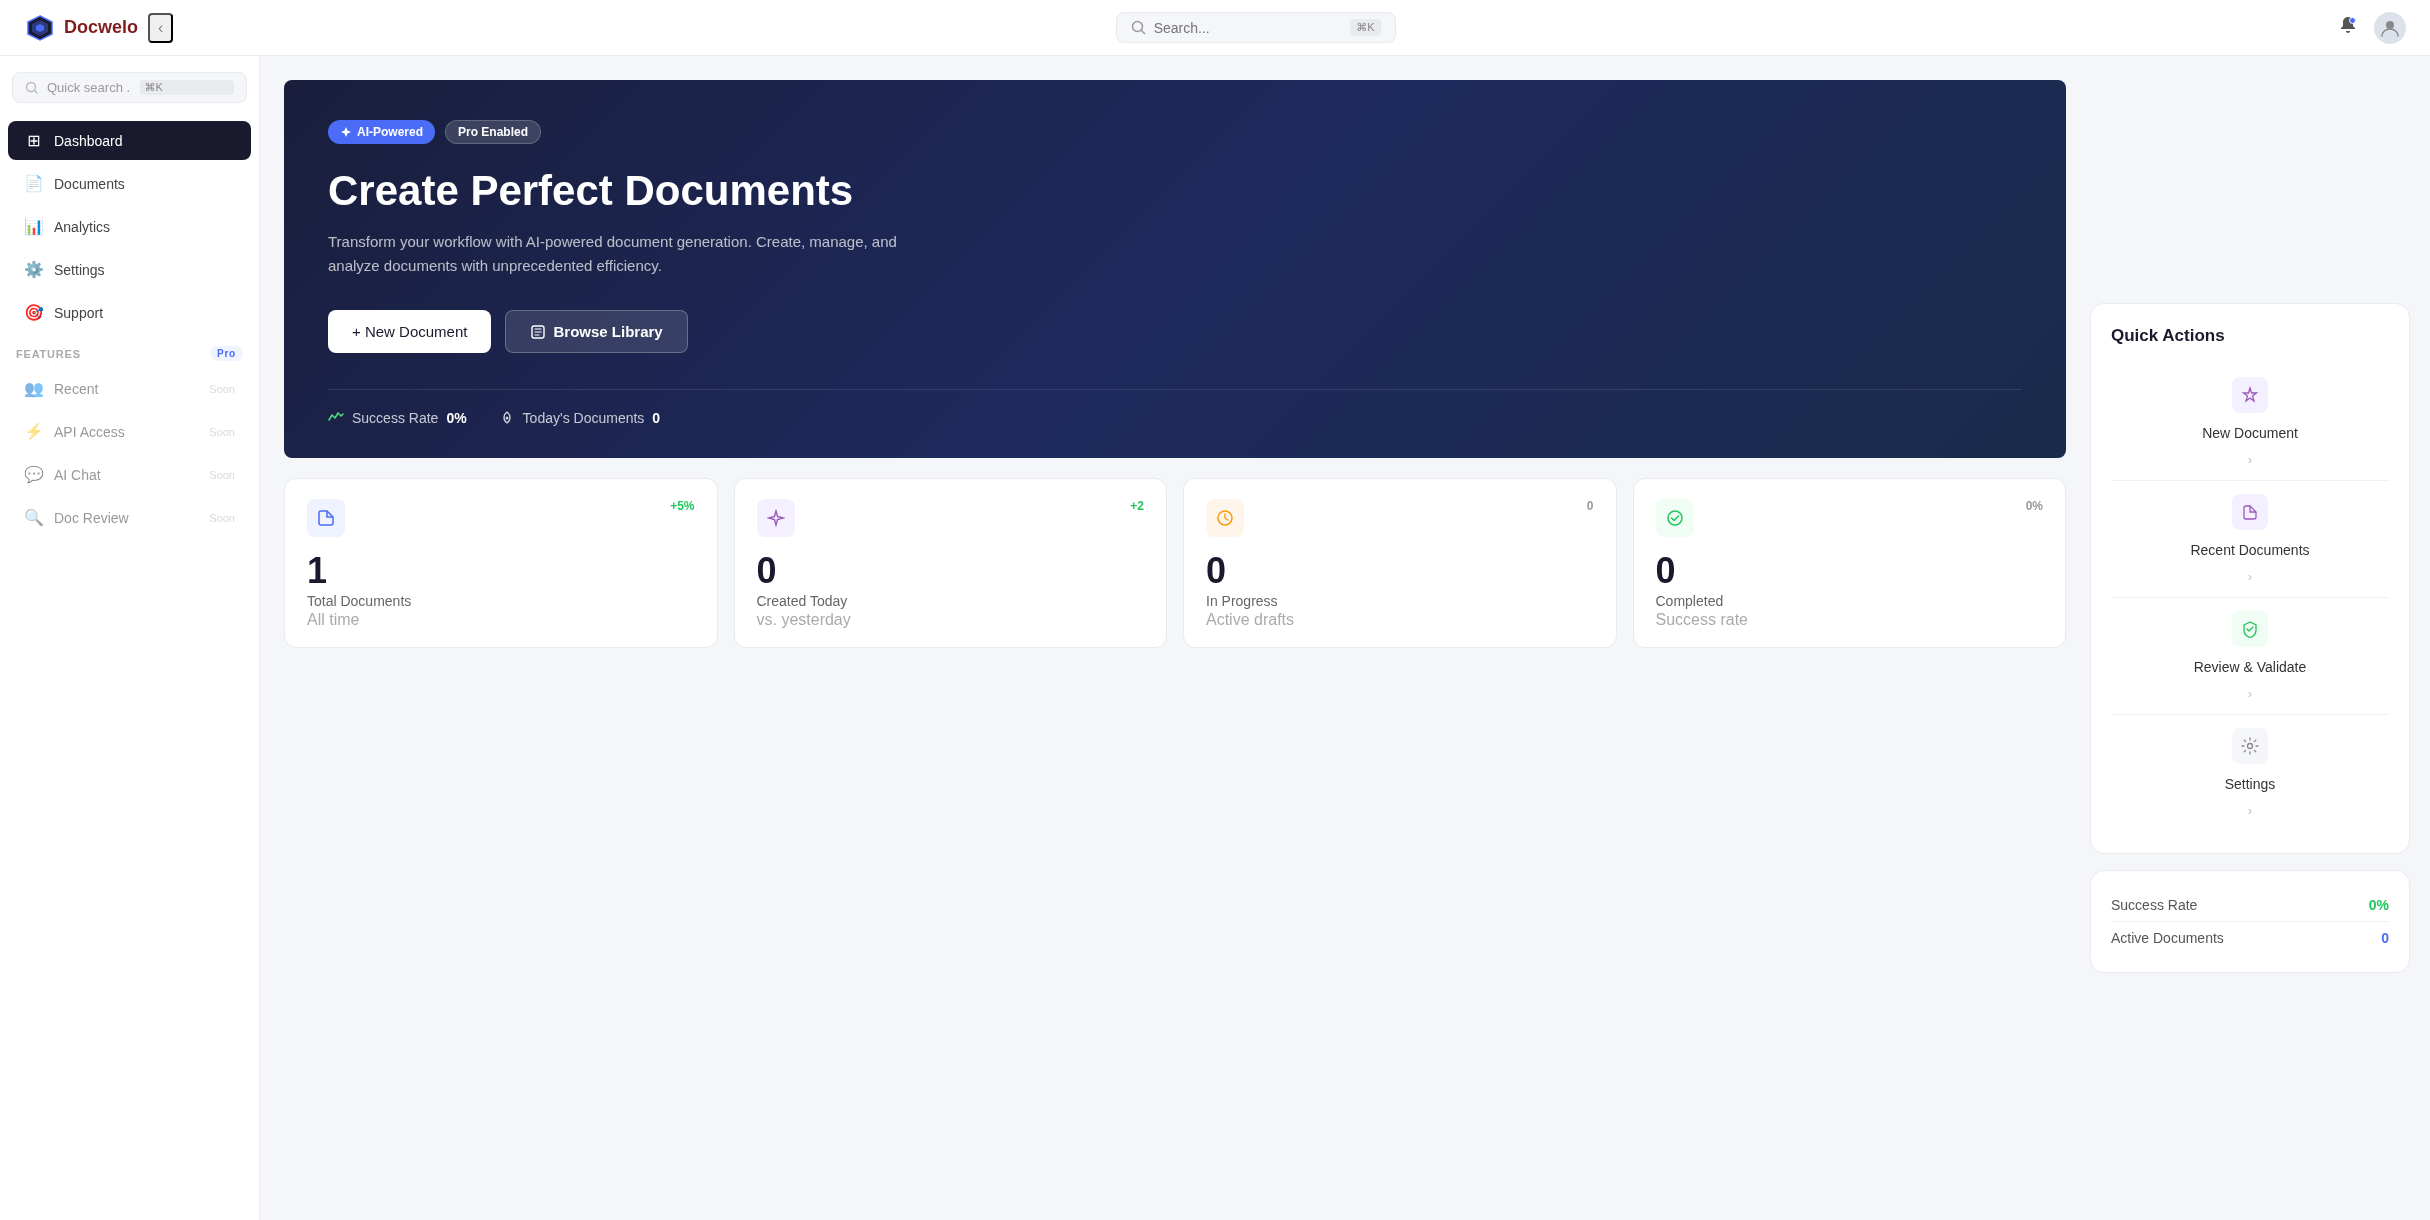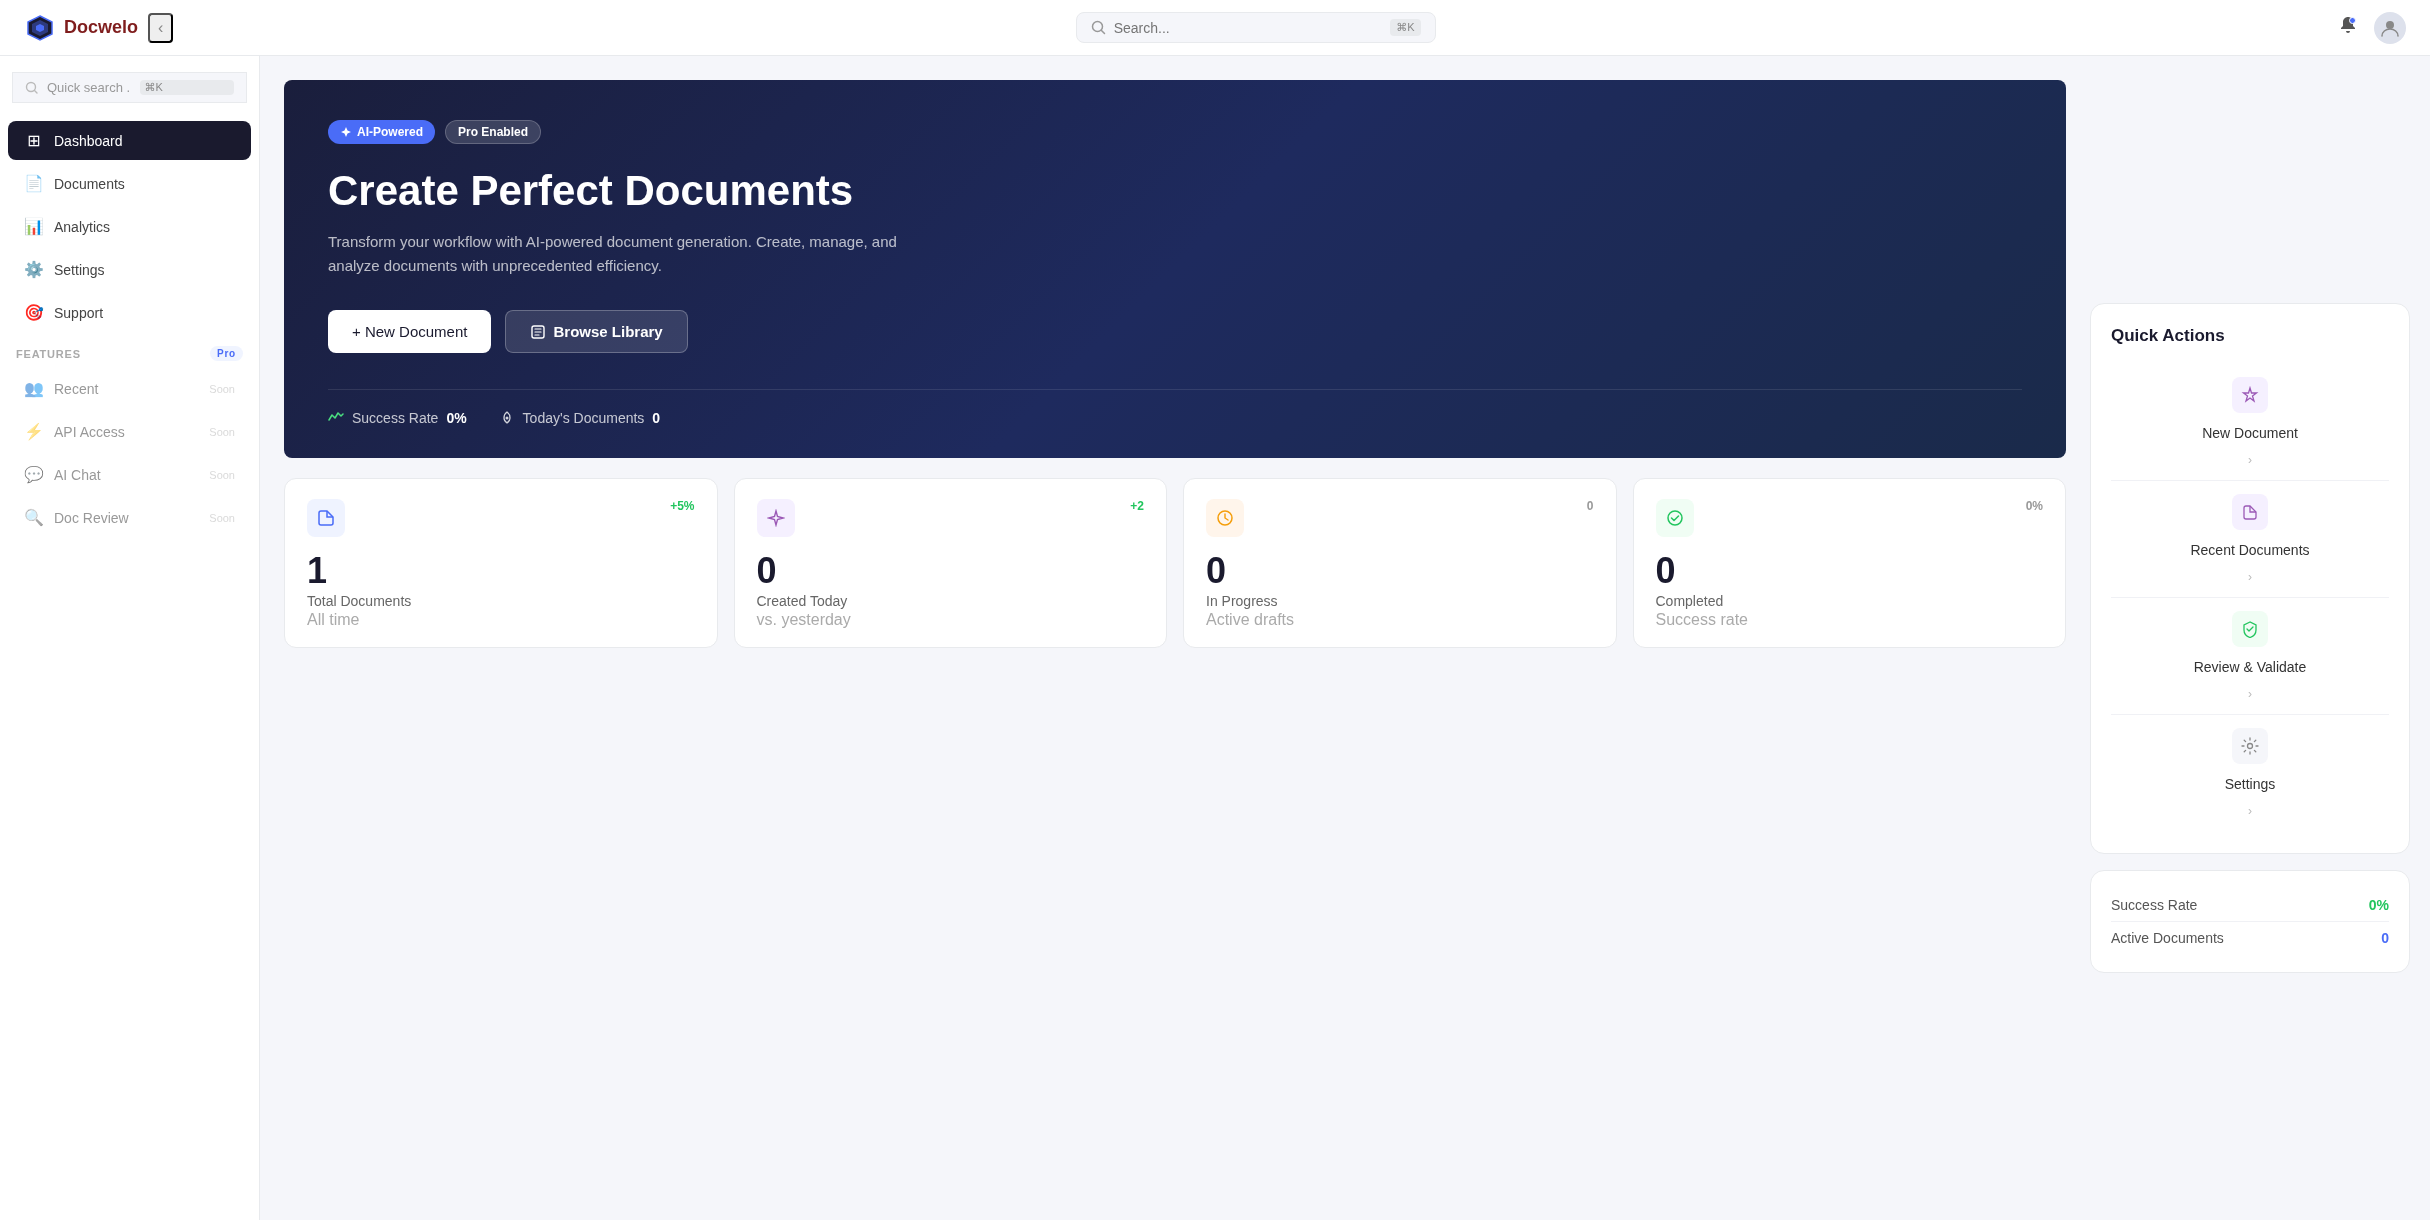--- a/index.html
+++ b/index.html
@@ -4,34 +4,34 @@
   <style>
     * { box-sizing: border-box; margin: 0; padding: 0; }
     body { font-family: -apple-system, BlinkMacSystemFont, 'Segoe UI', sans-serif; background: #f5f6fa; display: flex; flex-direction: column; height: 100vh; overflow: hidden; }
 
     
     .topbar { display: flex; align-items: center; justify-content: space-between; background: #fff; border-bottom: 1px solid #e8eaed; padding: 0 24px; height: 56px; flex-shrink: 0; }
     .topbar-left { display: flex; align-items: center; gap: 10px; }
     .topbar-logo { display: flex; align-items: center; gap: 8px; font-weight: 700; font-size: 18px; color: #7f1d1d; }
     .logo-icon { width: 32px; height: 32px; }
     .topbar-collapse { color: #888; cursor: pointer; font-size: 16px; padding: 4px 8px; border-radius: 4px; }
-    .topbar-search { display: flex; align-items: center; gap: 8px; background: #f5f6fa; border: 1px solid #e8eaed; border-radius: 8px; padding: 6px 14px; width: 360px; }
+    .topbar-search { display: flex; align-items: center; gap: 8px; background: #f5f6fa; border: 1px solid #e8eaed; border-radius: 8px; padding: 6px 14px; width: 280px; }
     .topbar-search input { border: none; background: transparent; font-size: 14px; color: #666; outline: none; flex: 1; }
     .topbar-search .kbd { background: #e8eaed; border-radius: 4px; padding: 2px 6px; font-size: 11px; color: #888; }
     .topbar-right { display: flex; align-items: center; gap: 16px; }
     .notif-btn { position: relative; background: none; border: none; cursor: pointer; font-size: 18px; color: #555; }
     .notif-dot { position: absolute; top: 2px; right: 2px; width: 7px; height: 7px; background: #4a6cf7; border-radius: 50%; border: 1.5px solid #fff; }
     .avatar-btn { width: 32px; height: 32px; border-radius: 50%; background: #dde1ec; border: none; cursor: pointer; display: flex; align-items: center; justify-content: center; font-size: 16px; color: #666; }
 
     
     .layout { display: flex; flex: 1; overflow: hidden; }
 
     
     .sidebar { width: 260px; background: #fff; border-right: 1px solid #e8eaed; display: flex; flex-direction: column; padding: 16px 0; overflow-y: auto; flex-shrink: 0; }
-    .sidebar-search { margin: 0 12px 16px; display: flex; align-items: center; gap: 8px; background: #f5f6fa; border: 1px solid #e8eaed; border-radius: 0; padding: 7px 12px; cursor: pointer; }
+    .sidebar-search { margin: 0 12px 16px; display: flex; align-items: center; gap: 8px; background: #f5f6fa; border: 1px solid #e8eaed; border-radius: 8px; padding: 7px 12px; cursor: pointer; }
     .sidebar-search span { font-size: 13px; color: #999; flex: 1; }
     .sidebar-search .kbd { background: #e8eaed; border-radius: 4px; padding: 1px 5px; font-size: 11px; color: #888; }
     .nav-item { display: flex; align-items: center; gap: 10px; padding: 10px 16px; cursor: pointer; font-size: 14px; color: #444; border-radius: 8px; margin: 2px 8px; transition: background .15s; }
     .nav-item.active { background: #1a1a2e; color: #fff; }
     .nav-item.active .nav-icon { color: #fff; }
     .nav-icon { font-size: 16px; width: 20px; text-align: center; }
     .nav-label { font-weight: 500; }
     .features-label { display: flex; align-items: center; justify-content: space-between; padding: 12px 16px 6px; font-size: 11px; font-weight: 600; color: #aaa; letter-spacing: .8px; }
     .pro-badge { background: #f0f4ff; color: #4a6cf7; font-size: 10px; font-weight: 700; padding: 2px 7px; border-radius: 10px; }
     .soon-badge { font-size: 11px; color: #bbb; margin-left: auto; }

